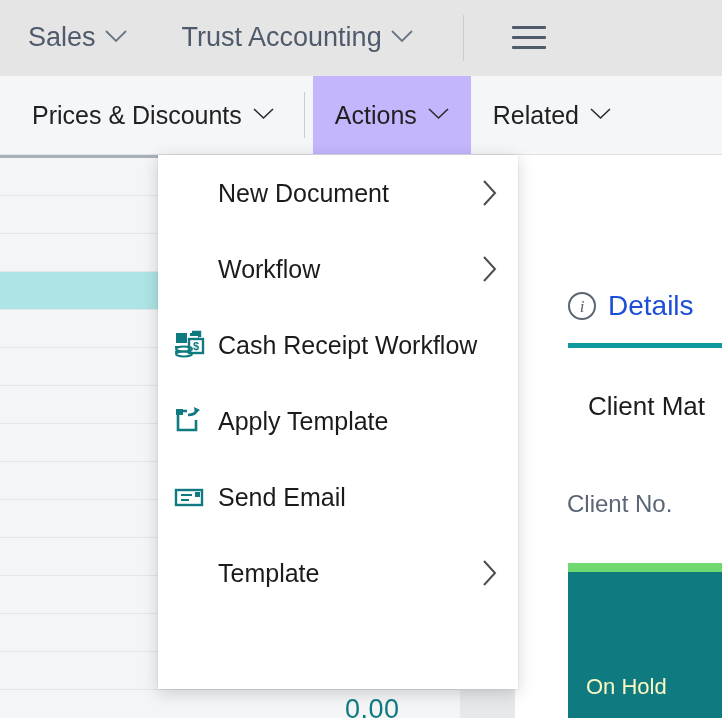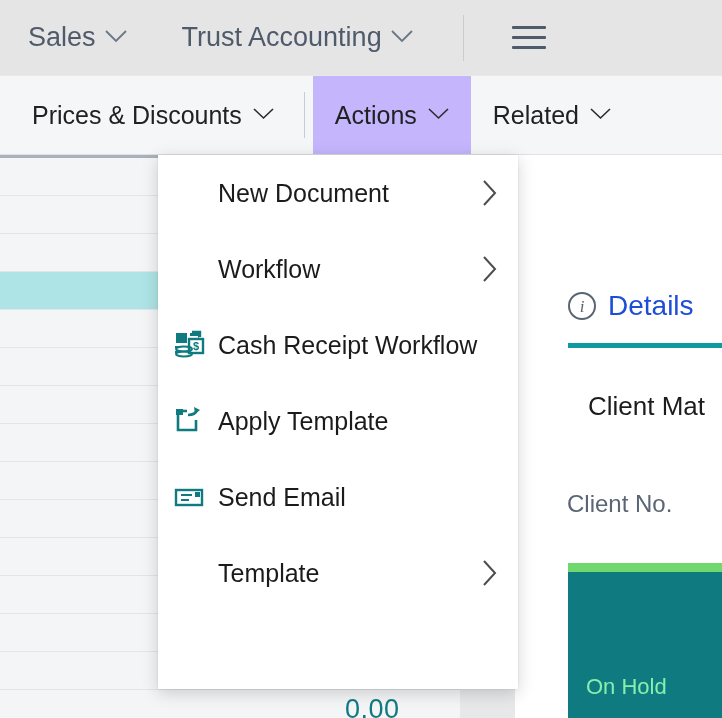--- a/index.html
+++ b/index.html
@@ -196,21 +196,21 @@
     overflow: hidden;
   }
   .tile-topbar {
     width: 100%; height: 9px;
     background: #6fd86f;
   }
   .tile-label {
     position: absolute;
     left: 18px; bottom: 18px;
     font-size: 22px;
-    color: #86efac;
+    color: #fef9c3;
   }
 
   
   .dropdown {
     position: absolute;
     left: 158px; top: 155px;
     width: 360px;
     height: 534px;
     background: #ffffff;
     box-shadow: 0 4px 16px rgba(0,0,0,0.17), 0 0 2px rgba(0,0,0,0.10);

